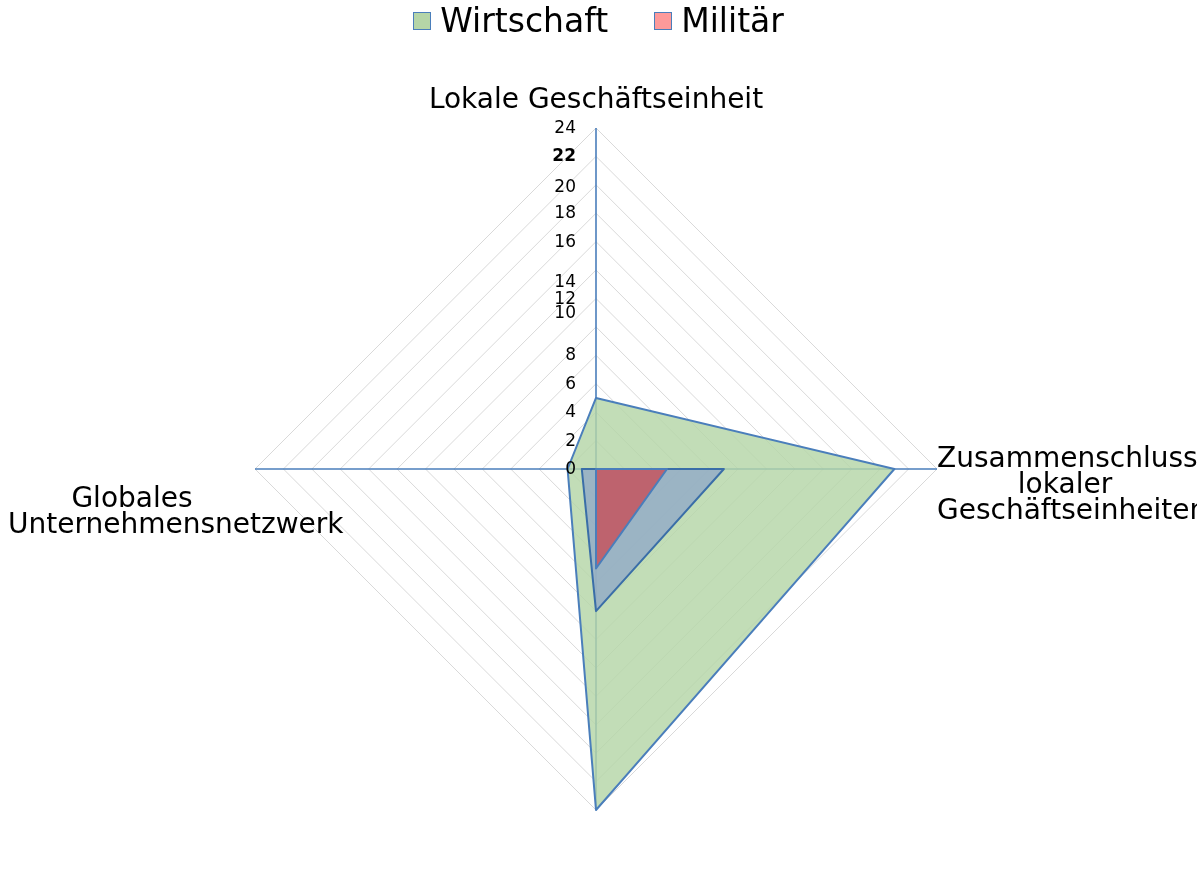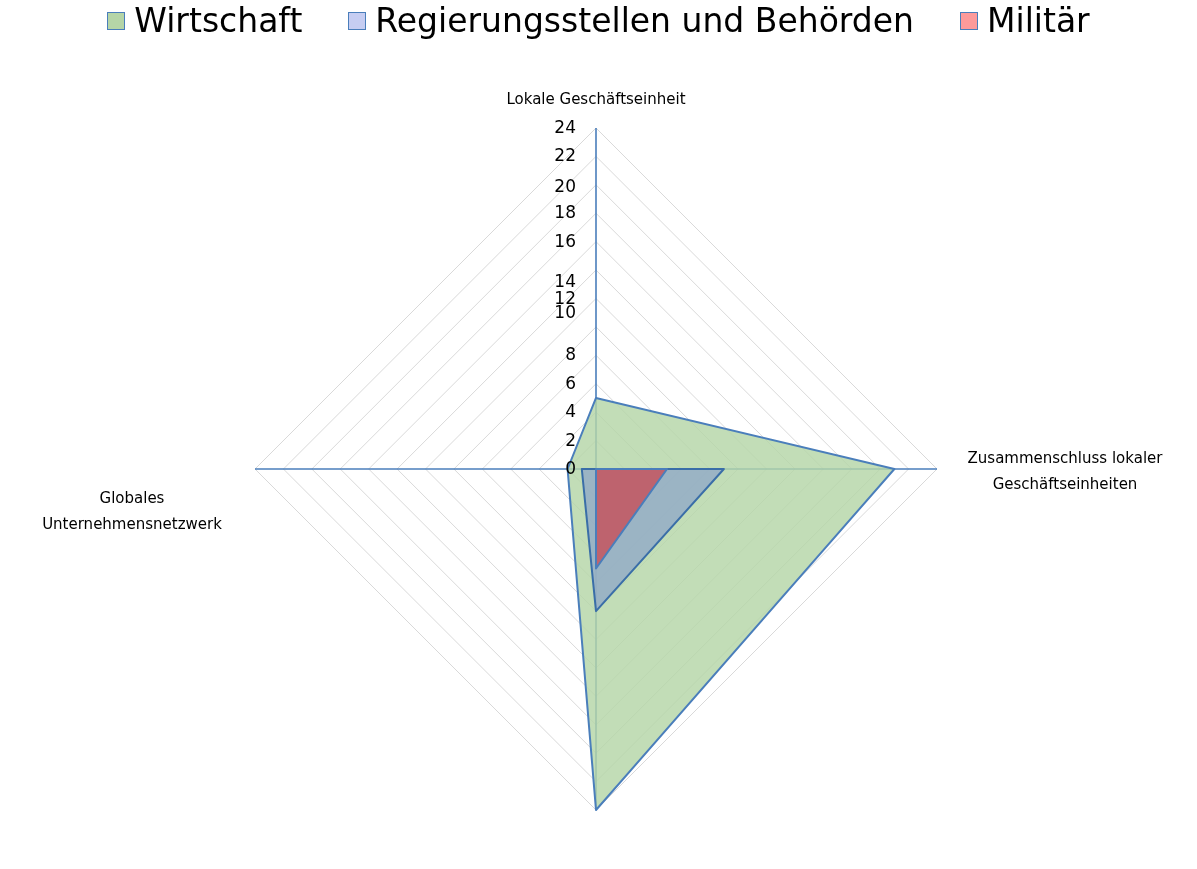--- a/index.html
+++ b/index.html
@@ -57,21 +57,21 @@
   }
   #radar-svg {
     position: absolute;
     left: 0;
     top: 0;
   }
 
   
   .axis-title {
     position: absolute;
-    font-size: 15px;
+    font-size: 28px;
     line-height: 26px;
     color: #000;
     text-align: center;
     white-space: pre-line;
   }
   #axis-label-top {
     left: 396px;
     top: 86px;
     width: 400px;
   }
@@ -105,24 +105,20 @@
 </style>
 </head>
 <body>
 
 <div id="legend">
   <div class="legend-entry">
     <span class="legend-swatch" style="background: rgb(181, 213, 167); border-color: rgb(74, 126, 187);"></span>
     <span class="legend-label">Wirtschaft</span>
   </div>
   <div class="legend-entry">
-    <span class="legend-swatch" style="background: rgb(198, 205, 242); border-color: rgb(74, 126, 187);"></span>
-    <span class="legend-label">Regierungsstellen und Behörden</span>
-  </div>
-  <div class="legend-entry">
     <span class="legend-swatch" style="background: rgb(253, 154, 154); border-color: rgb(74, 126, 187);"></span>
     <span class="legend-label">Militär</span>
   </div>
 </div>
 
 <div id="chart-wrap">
   <svg id="radar-svg" width="1197" height="869">
     <g id="grid-layer">
         <polygon points="596.00,440.58 624.42,469.00 596.00,497.42 567.58,469.00" fill="none" stroke="#d9d9d9" stroke-width="1"></polygon>
         <polygon points="596.00,412.17 652.83,469.00 596.00,525.83 539.17,469.00" fill="none" stroke="#d9d9d9" stroke-width="1"></polygon>
@@ -151,21 +147,21 @@
   </svg>
 
   <div class="axis-title" id="axis-label-top">Lokale Geschäftseinheit</div>
   <div class="axis-title" id="axis-label-right">Zusammenschluss lokaler
 Geschäftseinheiten</div>
   <div class="axis-title" id="axis-label-left">Globales
 Unternehmensnetzwerk</div>
 
   <div id="tick-layer">
       <div class="tick-label" style="left: 536px; top: 117px;">24</div>
-      <div class="tick-label" style="left: 536px; top: 145.417px;">22</div>
+      <div class="tick-label" style="left: 536px; top: 145.417px; font-weight: bold;">22</div>
       <div class="tick-label" style="left: 536px; top: 176px;">20</div>
       <div class="tick-label" style="left: 536px; top: 202.25px;">18</div>
       <div class="tick-label" style="left: 536px; top: 230.667px;">16</div>
       <div class="tick-label" style="left: 536px; top: 259.083px; margin-top: 12px;">14</div>
       <div class="tick-label" style="left: 536px; top: 287.5px;">12</div>
       <div class="tick-label" style="left: 536px; top: 302px;">10</div>
       <div class="tick-label" style="left: 536px; top: 344.333px;">8</div>
       <div class="tick-label" style="left: 536px; top: 372.75px;">6</div>
       <div class="tick-label" style="left: 536px; top: 401.167px;">4</div>
       <div class="tick-label" style="left: 536px; top: 429.583px;">2</div>

